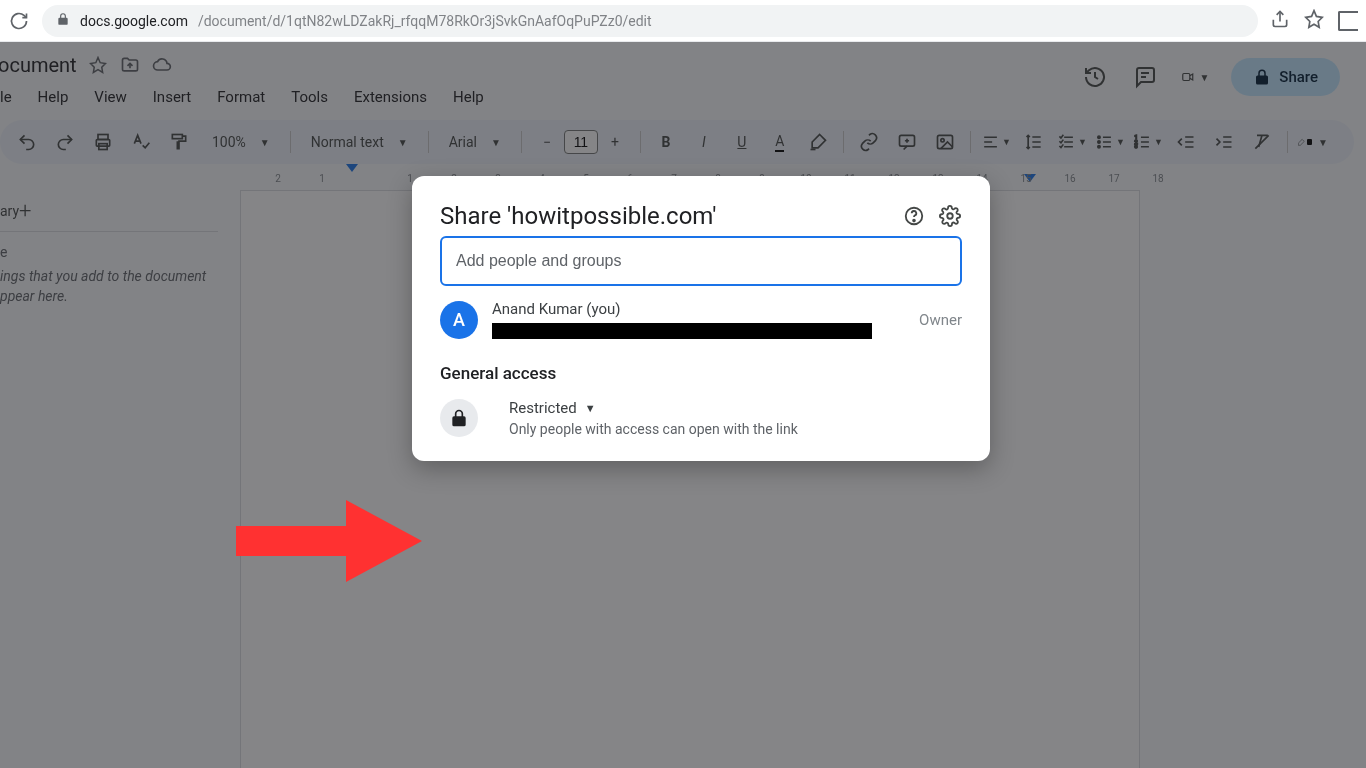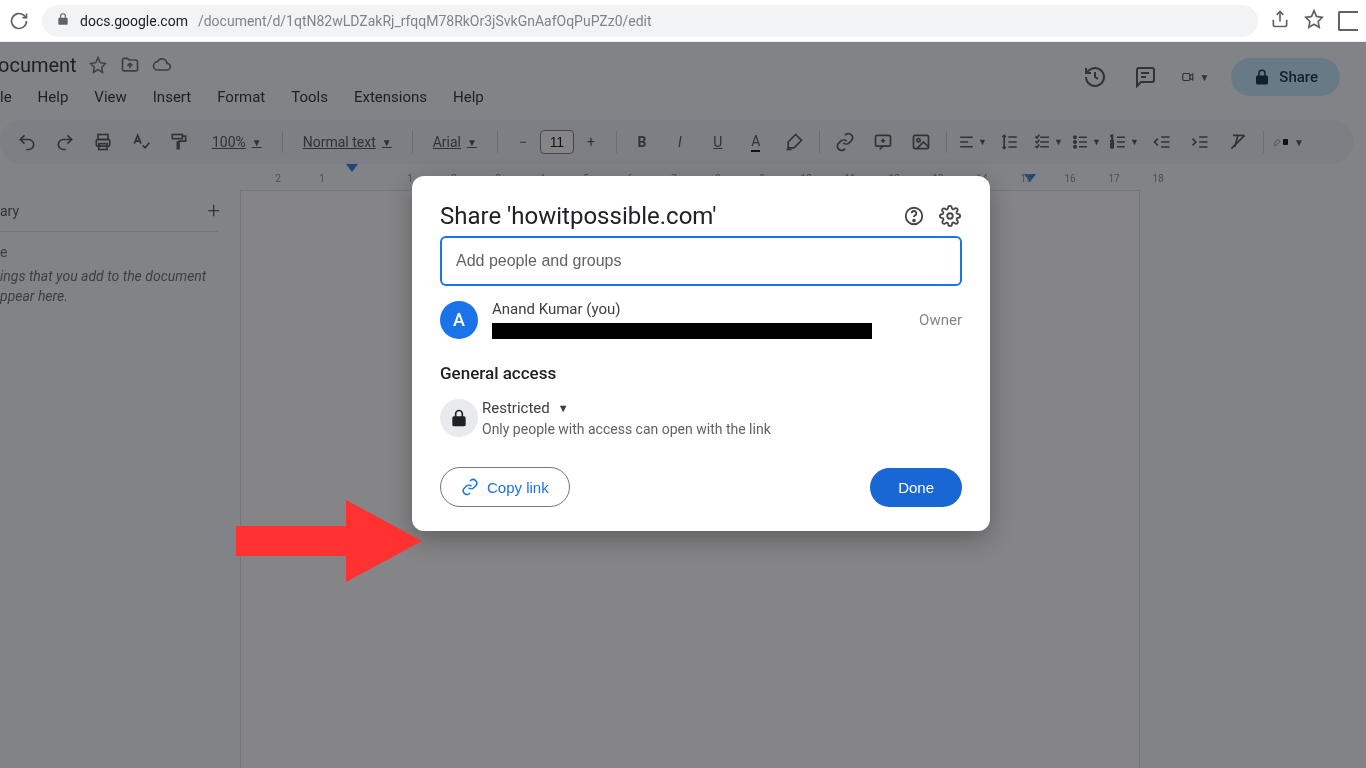--- a/index.html
+++ b/index.html
@@ -32,36 +32,36 @@
   .share-chip svg { width: 18px; height: 18px; }
 
   
   .toolbar { margin: 10px 12px 0 0; height: 44px; background: #edf2fa; border-radius: 24px; display: flex; align-items: center; padding: 0 12px; gap: 8px; color: #444746; font-size: 14px; }
   .tb-sep { width: 1px; height: 22px; background: #c7c7c7; margin: 0 2px; }
   .tb-btn { width: 30px; height: 30px; display: flex; align-items: center; justify-content: center; }
   .tb-btn svg { width: 20px; height: 20px; }
   .zoom-box { display: flex; align-items: center; gap: 6px; }
   .font-size-box { display: flex; align-items: center; gap: 2px; }
   .size-input { border: 1px solid #747775; width: 34px; height: 24px; text-align: center; font-size: 14px; border-radius: 4px; }
-  .tb-drop { display: flex; align-items: center; gap: 6px; padding: 0 10px; text-decoration: underline; }
+  .tb-drop { display: flex; align-items: center; gap: 14px; padding: 0 10px; }
   .caret { font-size: 10px; color: #444746; }
   .underline-a { border-bottom: 2px solid #000; padding-bottom: 1px; }
   .pen-cap { display: flex; align-items: center; }
   .pen-cap .bar { width: 14px; height: 6px; background: #000; margin-left: 2px; border-radius: 1px; }
 
   
   .ruler { height: 20px; margin-left: 256px; display: flex; align-items: flex-end; color: #80868b; font-size: 10px; position: relative; }
   .ruler .num { width: 44px; text-align: center; position: relative; }
   .ruler .marker-blue-top { position: absolute; top: 0; left: 90px; width: 0; height: 0; border-left: 6px solid transparent; border-right: 6px solid transparent; border-bottom: 8px solid #1a73e8; transform: rotate(180deg); }
   .ruler .marker-blue-top2 { position: absolute; top: 10px; left: 768px; width: 0; height: 0; border-left: 6px solid transparent; border-right: 6px solid transparent; border-top: 8px solid #1a73e8; }
 
   
   .workspace { display: flex; height: 100%; }
   .outline-pane { width: 240px; padding: 14px 14px 0 0; color: #3c4043; font-size: 14px; }
-  .outline-head { display: flex; align-items: center; justify-content: space-between; font-size: 14px; color: #444746; padding: 0 6px 8px 0; }
+  .outline-head { display: flex; align-items: center; font-size: 14px; color: #444746; padding: 0 6px 8px 0; }
   .outline-head .plus { font-size: 22px; color: #444746; font-weight: 300; }
   .outline-divider { border: none; border-top: 1px solid #dadce0; margin-right: 8px; }
   .outline-item { color: #5f6368; font-size: 14px; padding: 12px 0 6px; }
   .outline-hint { color: #5f6368; font-style: italic; font-size: 14px; line-height: 1.45; padding-right: 10px; }
   .doc-sheet { background: #fff; width: 900px; height: 600px; margin: 6px 0 0 0; border: 1px solid #dadce0; }
 
   
   .scrim { position: absolute; inset: 0; background: rgba(32,33,36,.55); }
   .modal { position: absolute; left: 412px; top: 134px; width: 578px; background: #fff; border-radius: 12px; box-shadow: 0 8px 24px rgba(0,0,0,.28); padding: 26px 28px 24px; color: #3c4043; }
   .modal-title-row { display: flex; align-items: center; gap: 12px; }
@@ -73,21 +73,21 @@
   .share-input::placeholder { color: #5f6368; }
 
   .section-h { font-size: 17px; color: #202124; margin-top: 24px; font-weight: 500; }
   .person-row { display: flex; align-items: center; margin-top: 14px; gap: 14px; }
   .avatar { width: 38px; height: 38px; border-radius: 50%; background: #1a73e8; color: #fff; display: flex; align-items: center; justify-content: center; font-size: 18px; font-weight: 500; }
   .person-info { display: flex; flex-direction: column; gap: 2px; }
   .person-name { font-size: 15px; color: #3c4043; }
   .email-redacted { width: 380px; height: 16px; background: #000; margin-top: 3px; }
   .owner-label { margin-left: auto; color: #80868b; font-size: 15px; }
 
-  .access-row { display: flex; align-items: flex-start; margin-top: 16px; gap: 4px; }
+  .access-row { display: flex; align-items: flex-start; margin-top: 16px; gap: 31px; }
   .access-icon-circle { width: 38px; height: 38px; border-radius: 50%; background: #e8eaed; display: flex; align-items: center; justify-content: center; }
   .access-icon-circle svg { width: 20px; height: 20px; color: #202124; }
   .access-body { display: flex; flex-direction: column; gap: 4px; }
   .access-select { display: flex; align-items: center; gap: 8px; font-size: 15px; color: #3c4043; }
   .access-select .tri { font-size: 11px; }
   .access-desc { font-size: 14px; color: #5f6368; }
 
   .modal-footer { display: flex; justify-content: space-between; align-items: center; margin-top: 30px; }
   .copy-link-btn { border: 1px solid #747775; background: #fff; border-radius: 24px; padding: 10px 20px; display: flex; align-items: center; gap: 8px; color: #1a73e8; font-size: 15px; font-weight: 500; }
   .copy-link-btn svg { width: 18px; height: 18px; }
@@ -430,29 +430,19 @@
       </div>
       <div class="access-body">
         <div class="access-select">
           <span>Restricted</span>
           <span class="tri">▼</span>
         </div>
         <div class="access-desc">Only people with access can open with the link</div>
       </div>
     </div>
 
-    <div class="modal-footer">
-      <button class="copy-link-btn">
-        <svg viewBox="0 0 24 24" fill="none" stroke="currentColor" stroke-width="2">
-            <path d="M10 13a5 5 0 0 0 7 0l3-3a5 5 0 0 0-7-7l-1 1"></path>
-            <path d="M14 11a5 5 0 0 0-7 0l-3 3a5 5 0 0 0 7 7l1-1"></path>
-          </svg>
-        <span>Copy link</span>
-      </button>
-      <button class="done-btn">Done</button>
-    </div>
   </div>
 
   <svg class="red-arrow" viewBox="0 0 186 86">
     <polygon points="0,28 110,28 110,2 186,43 110,84 110,58 0,58" fill="#ff3131"></polygon>
   </svg>
 
 </div>
 
 </body></html>

